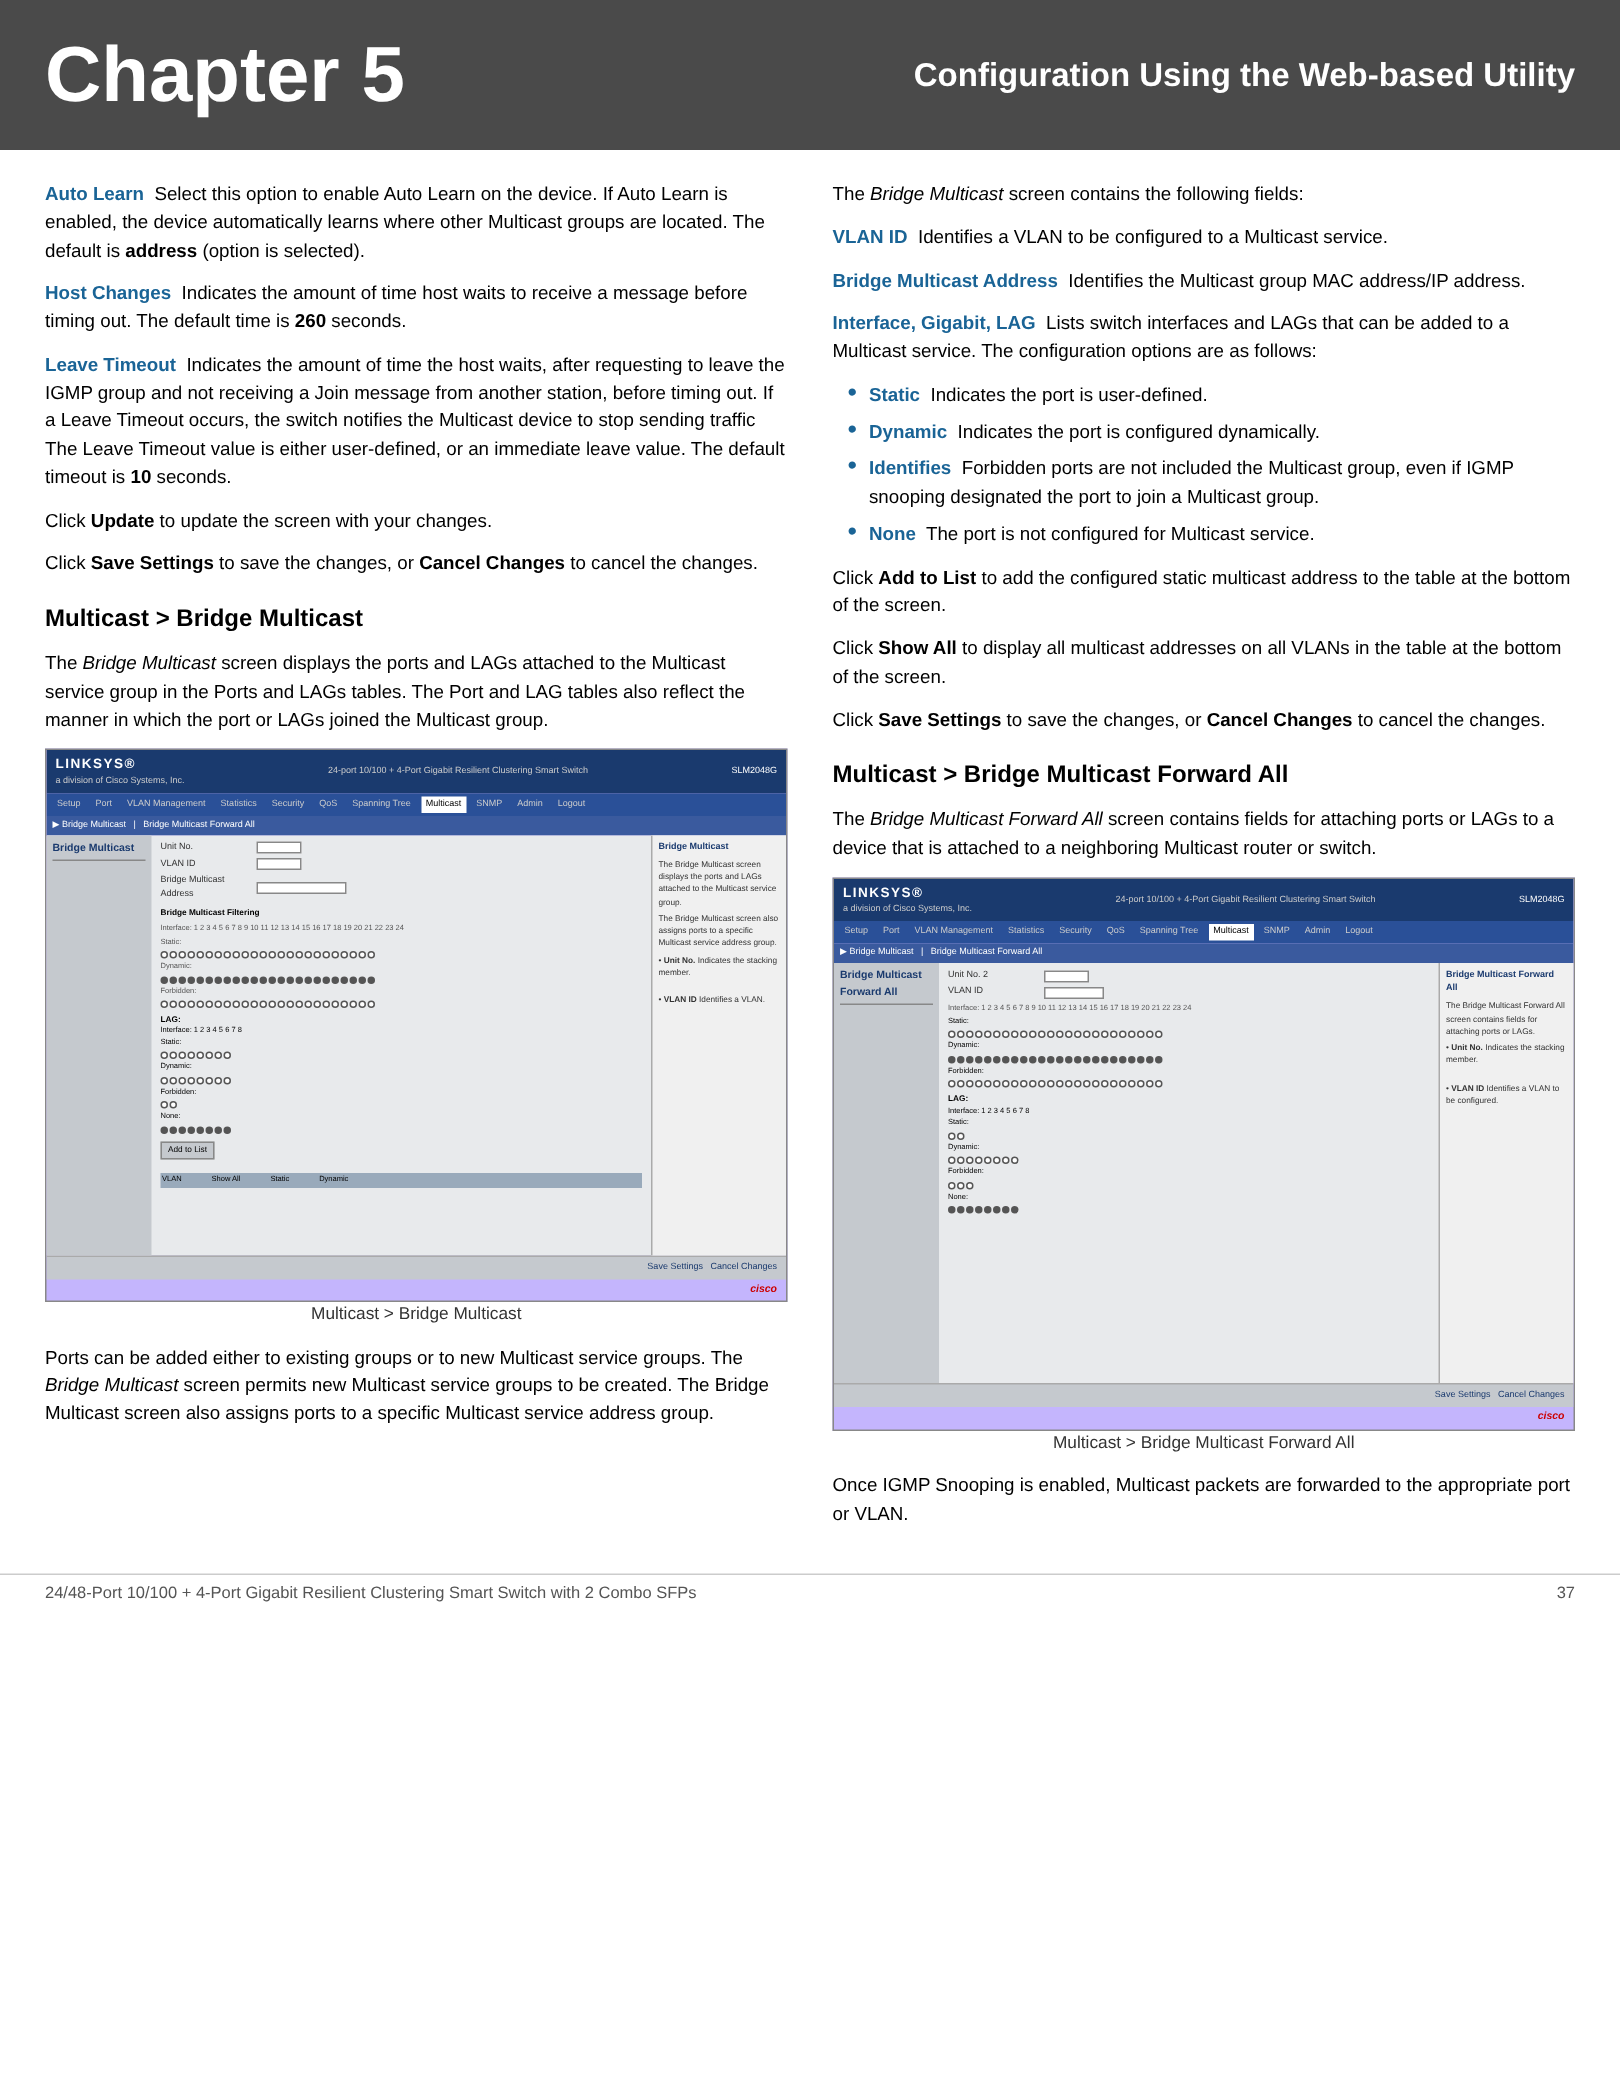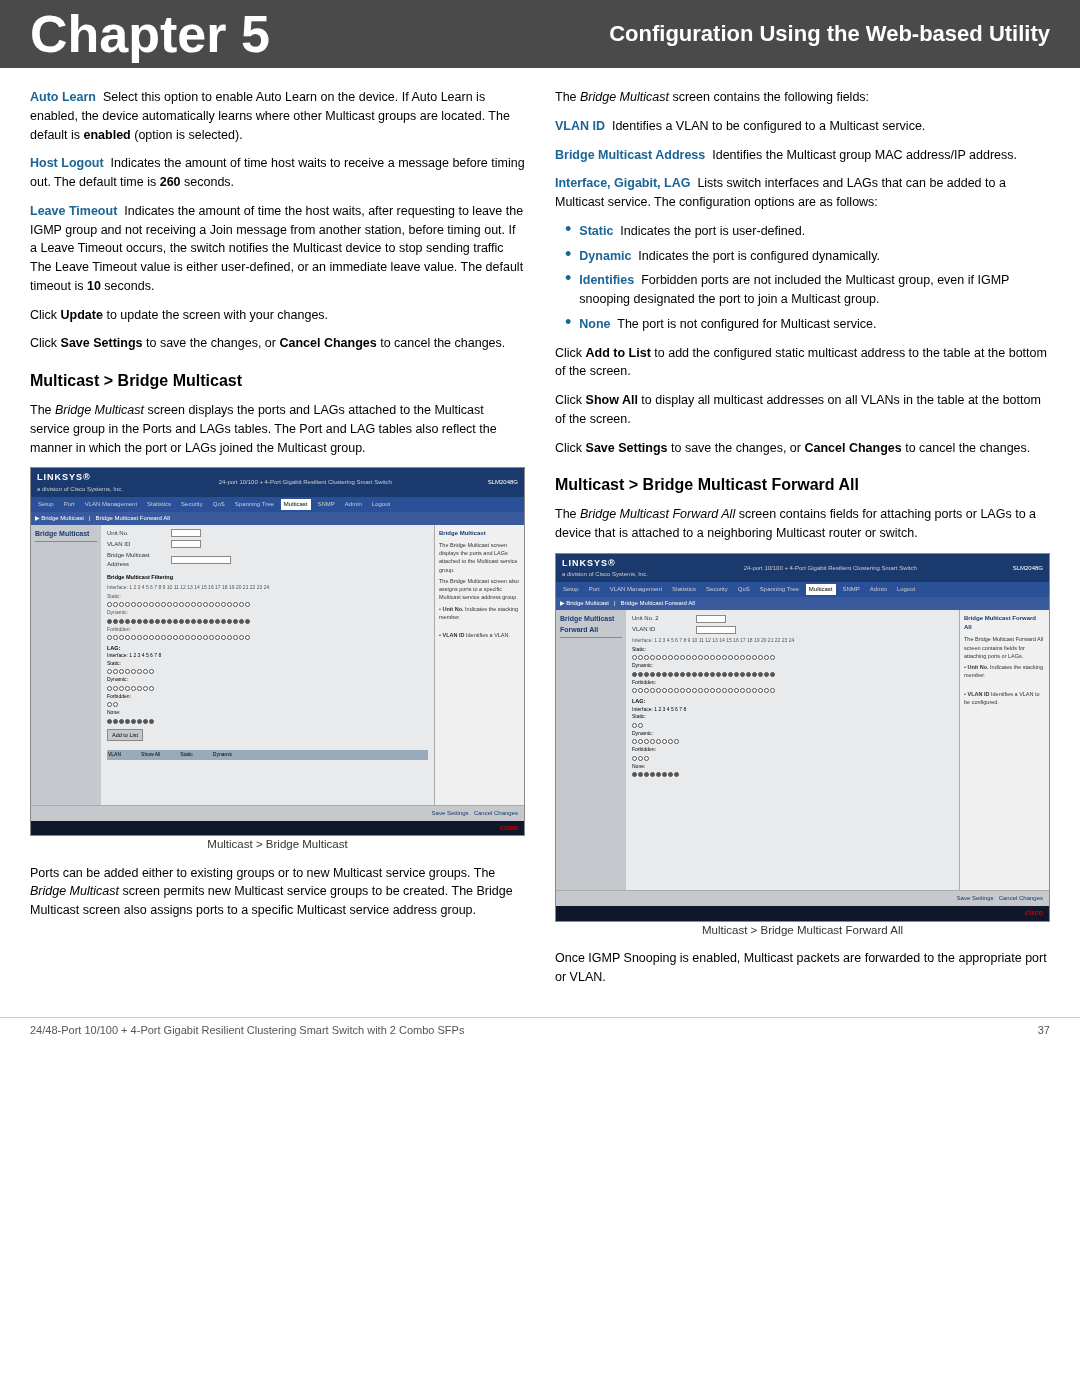--- a/index.html
+++ b/index.html
@@ -11,21 +11,21 @@
       width: 1080px;
       min-height: 1397px;
     }
 
     
     .page-header {
       background: #4a4a4a;
       display: flex;
       align-items: center;
       padding: 10px 30px;
-      height: 68px;
+      height: 100px;
     }
     .chapter-title {
       color: #fff;
       font-size: 52px;
       font-weight: bold;
       flex: 0 0 auto;
       margin-right: 40px;
     }
     .chapter-subtitle {
       color: #fff;
@@ -93,21 +93,21 @@
     }
     .screenshot-caption {
       text-align: center;
       font-size: 11.5px;
       color: #333;
       margin-bottom: 10px;
     }
 
     
     .linksys-ui {
-      background: #0f172a;
+      background: #c4b5fd;
       border: 1px solid #888;
       font-size: 7px;
       min-height: 340px;
       position: relative;
       overflow: hidden;
     }
     .linksys-header {
       background: #1a3a6e;
       padding: 3px 6px;
       display: flex;
@@ -256,25 +256,25 @@
   <div class="chapter-title">Chapter 5</div>
   <div class="chapter-subtitle">Configuration Using the Web-based Utility</div>
 </div>
 
 <div class="content-area">
 
   <div class="left-col">
 
     <p>
       <span class="term">Auto Learn</span>
-      &nbsp;Select this option to enable Auto Learn on the device. If Auto Learn is enabled, the device automatically learns where other Multicast groups are located. The default is <span class="bold">enabled</span> (option is selected).
-    </p>
-
-    <p>
-      <span class="term">Host Logout</span>
+      &nbsp;Select this option to enable Auto Learn on the device. If Auto Learn is enabled, the device automatically learns where other Multicast groups are located. The default is <span class="bold">address</span> (option is selected).
+    </p>
+
+    <p>
+      <span class="term">Host Changes</span>
       &nbsp;Indicates the amount of time host waits to receive a message before timing out. The default time is <span class="bold">260</span> seconds.
     </p>
 
 
     <p>
       <span class="term">Leave Timeout</span>
       &nbsp;Indicates the amount of time the host waits, after requesting to leave the IGMP group and not receiving a Join message from another station, before timing out. If a Leave Timeout occurs, the switch notifies the Multicast device to stop sending traffic The Leave Timeout value is either user-defined, or an immediate leave value. The default timeout is <span class="bold">10</span> seconds.
     </p>
 
     <p>

